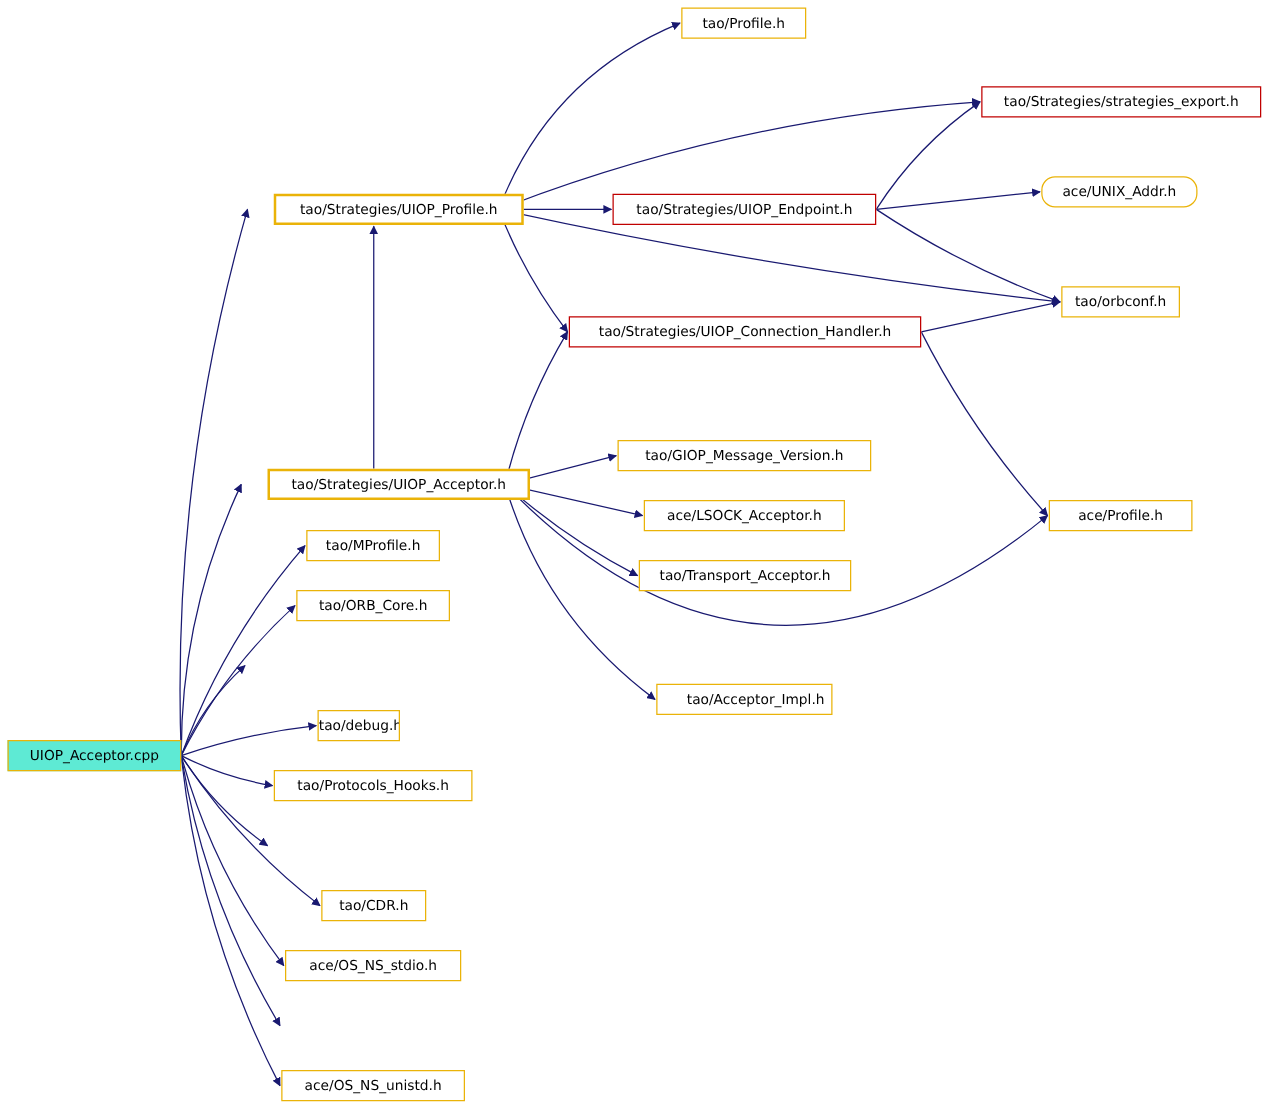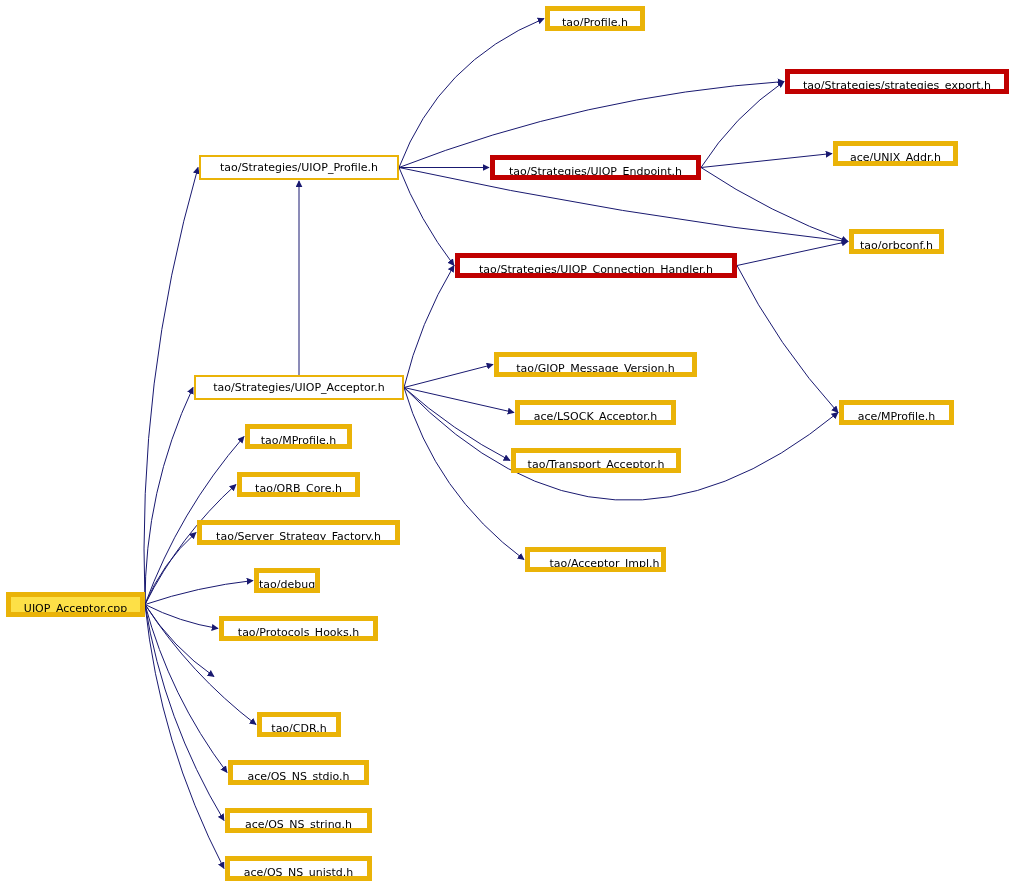--- a/index.html
+++ b/index.html
@@ -27,39 +27,40 @@
     stroke-width: 1;
   }
   .edge-arrow {
     fill: var(--edge-color, #191970);
   }
   .node {
     position: absolute;
     box-sizing: border-box;
     height: 25px;
     line-height: 23px;
-    border: 5px solid #eab308;
+    border: 1px solid #eab308;
     background: #ffffff;
     color: #000000;
     font-size: 11px;
     text-align: center;
     white-space: nowrap;
     overflow: hidden;
     cursor: pointer;
   }
   .node.style-main {
-    background: #fde047;
+    background: #5eead4;
     cursor: default;
   }
   .node.style-red {
     border-color: #c00000;
   }
   .node.style-bold {
     border-width: 2px;
     line-height: 21px;
+    margin-left: 20px;
   }
 </style>
 </head>
 <body>
 
 <div id="graph" style="--edge-color: #191970;">
 
   <svg id="edges" width="1013" height="885">
     <defs>
       <marker id="arrow" viewBox="0 0 10 10" refX="9" refY="5" markerWidth="7" markerHeight="7" orient="auto">
@@ -100,50 +101,48 @@
   <div class="node style-main" style="left:6px;top:592px;width:139px;">UIOP_Acceptor.cpp</div>
 
   <div class="node style-bold" style="left:199px;top:155px;width:200px;">tao/Strategies/UIOP_Profile.h</div>
 
   <div class="node" style="left:545px;top:6px;width:100px;">tao/Profile.h</div>
 
   <div class="node style-red" style="left:785px;top:69px;width:224px;">tao/Strategies/strategies_export.h</div>
 
   <div class="node style-red" style="left:490px;top:155px;width:211px;">tao/Strategies/UIOP_Endpoint.h</div>
 
-  <div class="node" style="left:833px;top:141px;width:125px;">ace/UNIX_Addr.h</div>
+  <div class="node" style="left:833px;top:141px;width:125px;border-radius:11px;">ace/UNIX_Addr.h</div>
 
   <div class="node" style="left:849px;top:229px;width:95px;">tao/orbconf.h</div>
 
   <div class="node style-red" style="left:455px;top:253px;width:282px;">tao/Strategies/UIOP_Connection_Handler.h</div>
 
   <div class="node" style="left:494px;top:352px;width:203px;">tao/GIOP_Message_Version.h</div>
 
   <div class="node style-bold" style="left:194px;top:375px;width:210px;">tao/Strategies/UIOP_Acceptor.h</div>
 
   <div class="node" style="left:515px;top:400px;width:161px;">ace/LSOCK_Acceptor.h</div>
 
-  <div class="node" style="left:839px;top:400px;width:115px;">ace/MProfile.h</div>
+  <div class="node" style="left:839px;top:400px;width:115px;">ace/Profile.h</div>
 
   <div class="node" style="left:511px;top:448px;width:170px;">tao/Transport_Acceptor.h</div>
 
   <div class="node" style="left:245px;top:424px;width:107px;">tao/MProfile.h</div>
 
   <div class="node" style="left:237px;top:472px;width:123px;">tao/ORB_Core.h</div>
 
-  <div class="node" style="left:197px;top:520px;width:203px;">tao/Server_Strategy_Factory.h</div>
 
   <div class="node" style="left:254px;top:568px;width:66px;">tao/debug.h</div>
 
   <div class="node" style="left:525px;top:547px;width:141px;padding-left:18px;">tao/Acceptor_Impl.h</div>
 
   <div class="node" style="left:219px;top:616px;width:159px;">tao/Protocols_Hooks.h</div>
 
 
   <div class="node" style="left:257px;top:712px;width:84px;">tao/CDR.h</div>
 
   <div class="node" style="left:228px;top:760px;width:141px;">ace/OS_NS_stdio.h</div>
 
-  <div class="node" style="left:225px;top:808px;width:147px;">ace/OS_NS_string.h</div>
 
   <div class="node" style="left:225px;top:856px;width:147px;">ace/OS_NS_unistd.h</div>
 
 </div>
 
 </body></html>

